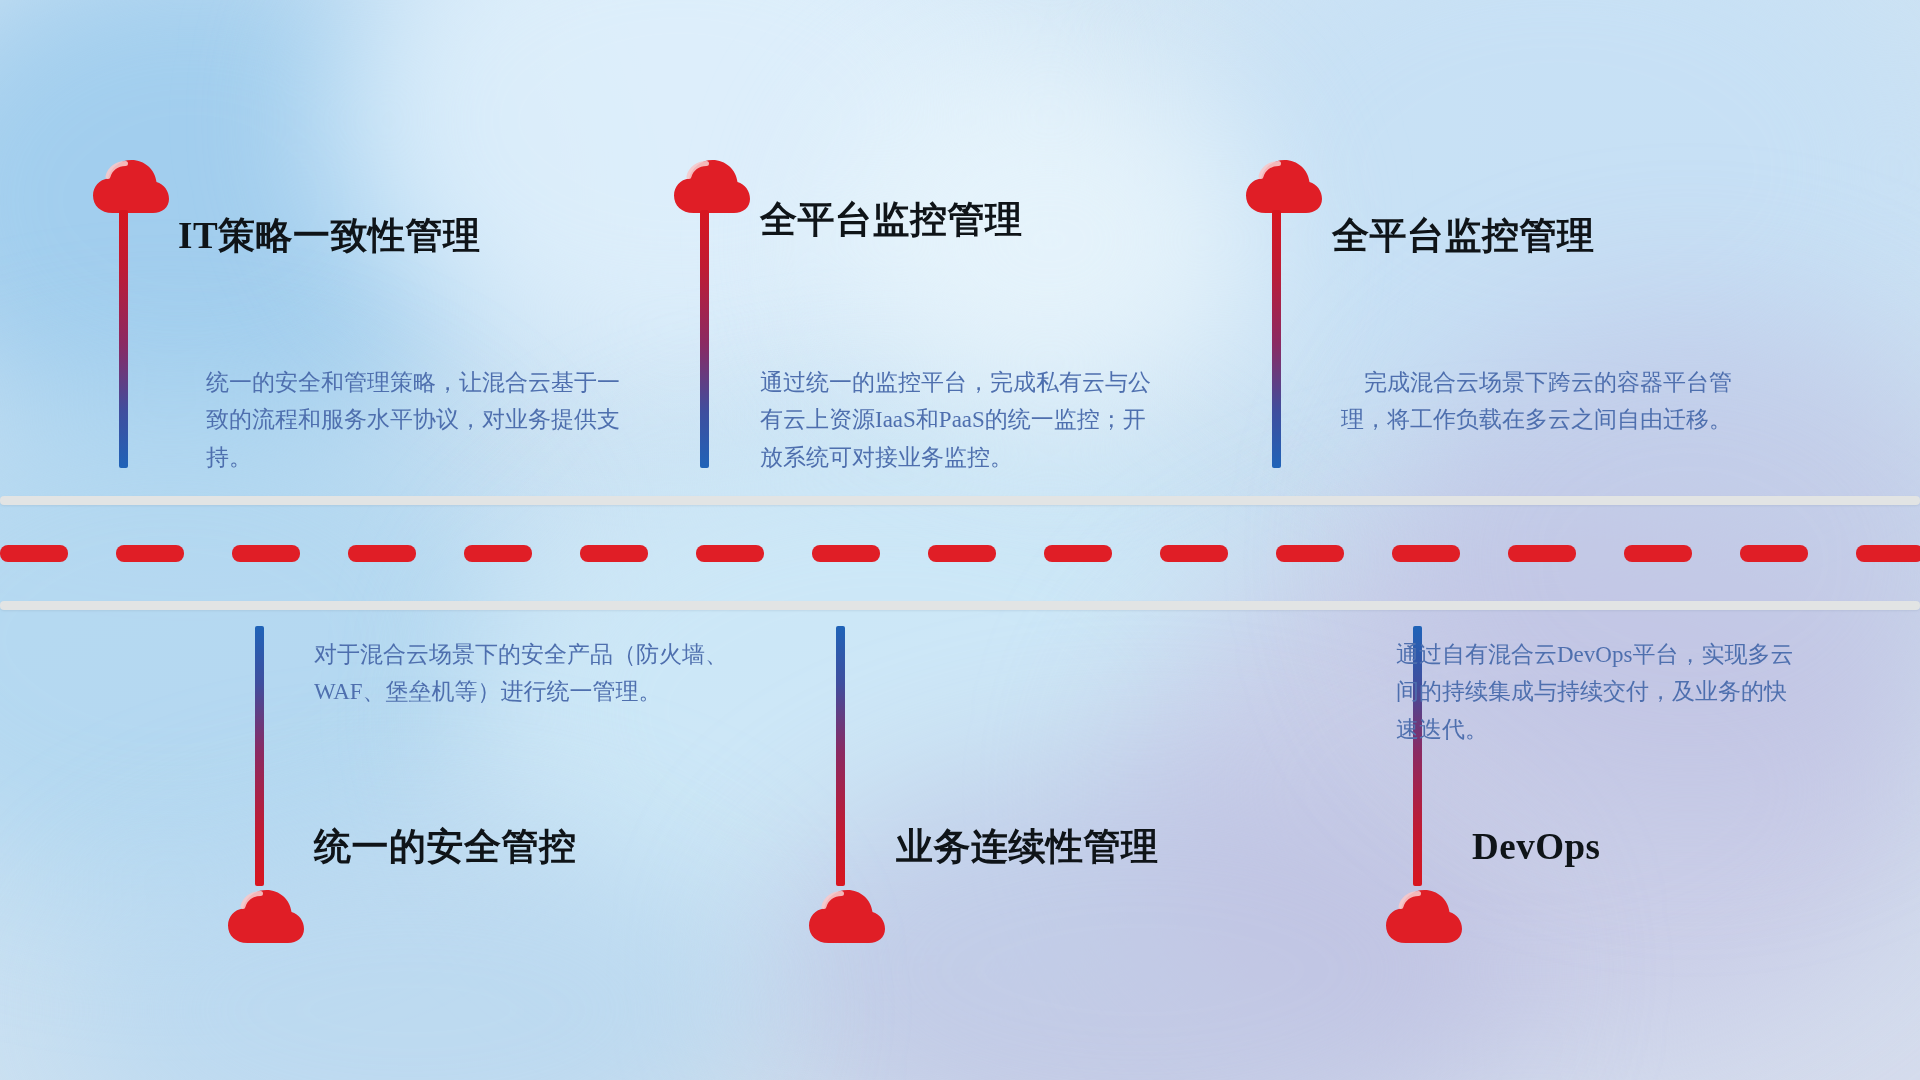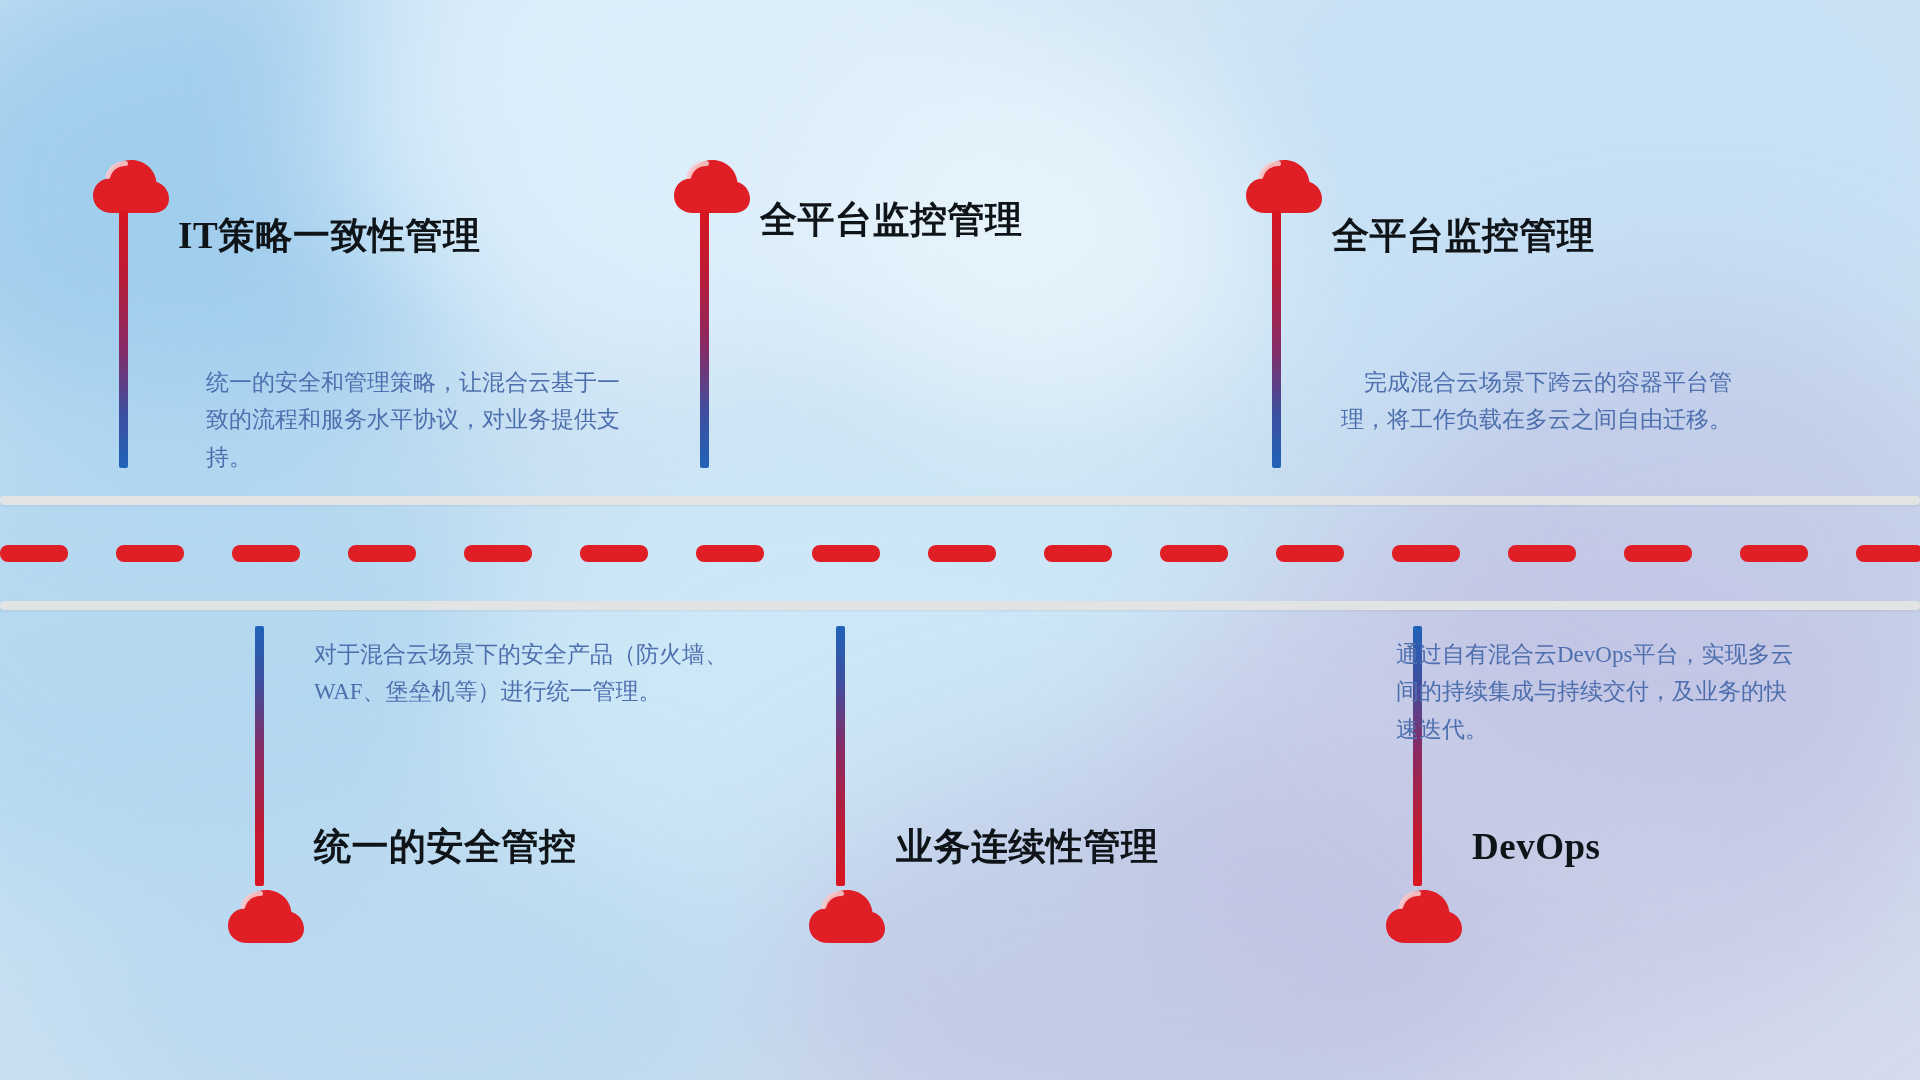--- a/index.html
+++ b/index.html
@@ -122,20 +122,21 @@
   <div class="col" style="left:673px;top:158px;">
     <div class="cloud">
       <svg viewBox="0 0 78 58" xmlns="http://www.w3.org/2000/svg">
         <path d="M20.5 55 C8.5 55 1 47.5 1 37.5 C1 28.5 7.5 21.5 16 20.5 C18.5 9.5 28 2 39.5 2 C52.5 2 63 11.5 64.5 24 C72 26 77 33 77 41 C77 49.5 70 55 61 55 Z" fill="#e01e26"></path>
         <path d="M16 18.5 C18 10.5 25 5.5 33.5 5.5" stroke="#f6c9cb" stroke-width="5" stroke-linecap="round" fill="none" opacity="0.9"></path>
       </svg>
     </div>
   </div>
   <div class="col stem stem-down" style="left:700px;top:210px;height:258px;"></div>
   <div class="col heading" style="left:760px;top:200px;text-align:right;">全平台监控管理</div>
+  <div class="col body-text w-narrow" style="left:760px;top:364px;">通过统一的监控平台，完成私有云与公有云上资源IaaS和PaaS的统一监控；开放系统可对接业务监控。</div>
 
   <div class="col" style="left:1245px;top:158px;">
     <div class="cloud">
       <svg viewBox="0 0 78 58" xmlns="http://www.w3.org/2000/svg">
         <path d="M20.5 55 C8.5 55 1 47.5 1 37.5 C1 28.5 7.5 21.5 16 20.5 C18.5 9.5 28 2 39.5 2 C52.5 2 63 11.5 64.5 24 C72 26 77 33 77 41 C77 49.5 70 55 61 55 Z" fill="#e01e26"></path>
         <path d="M16 18.5 C18 10.5 25 5.5 33.5 5.5" stroke="#f6c9cb" stroke-width="5" stroke-linecap="round" fill="none" opacity="0.9"></path>
       </svg>
     </div>
   </div>
   <div class="col stem stem-down" style="left:1272px;top:210px;height:258px;"></div>

